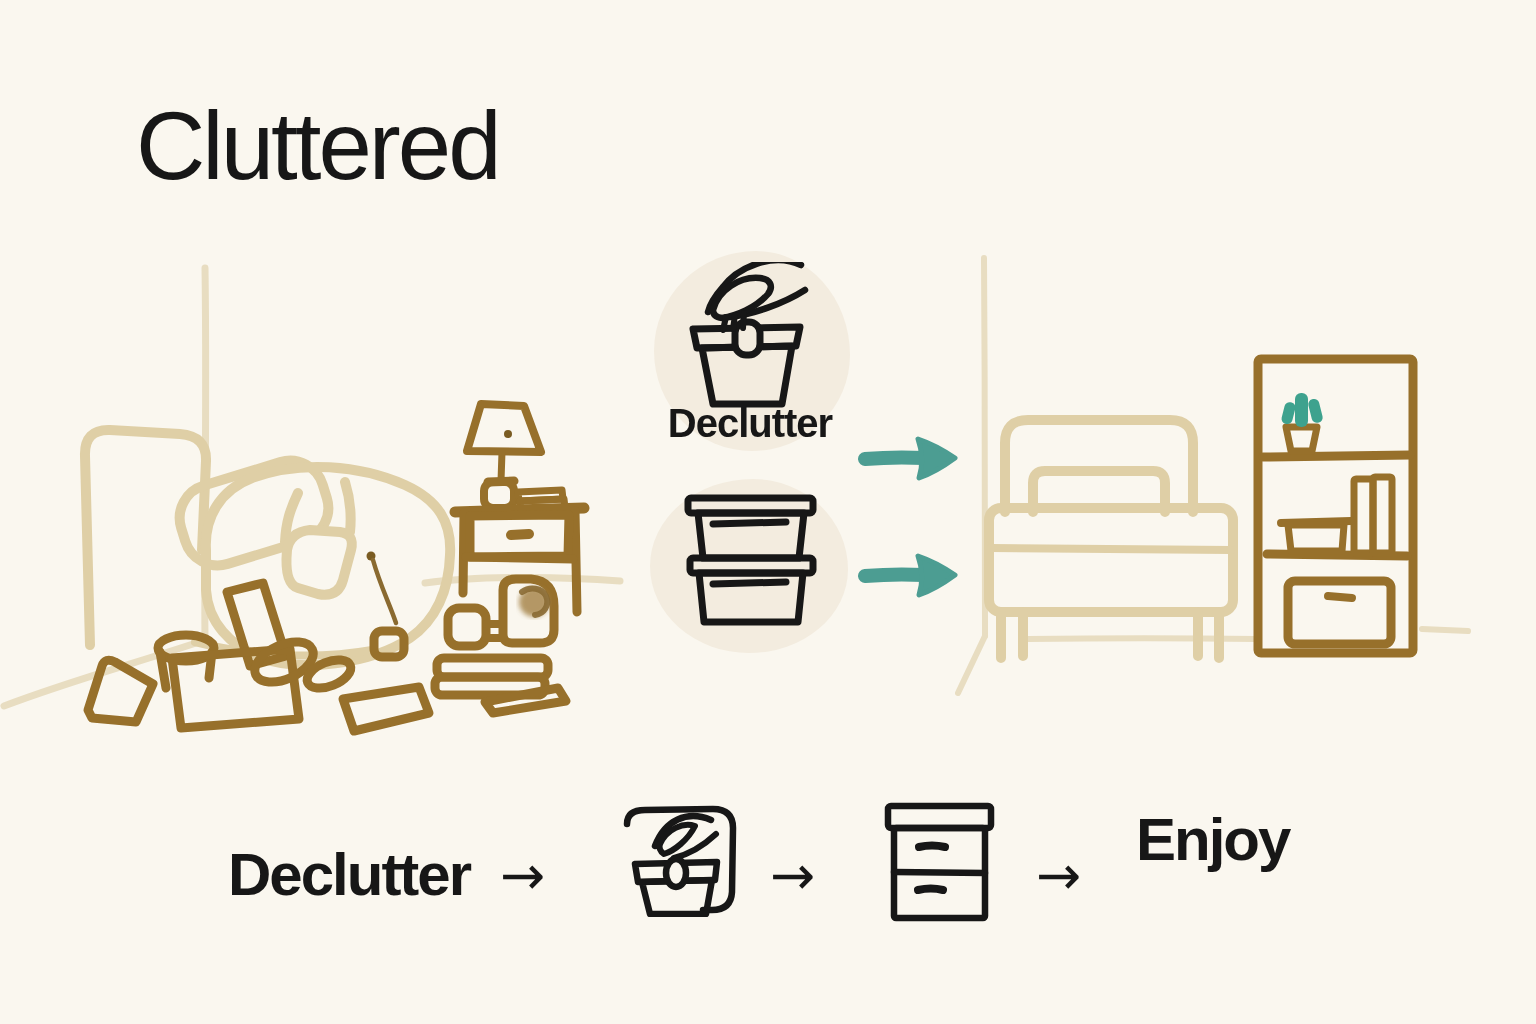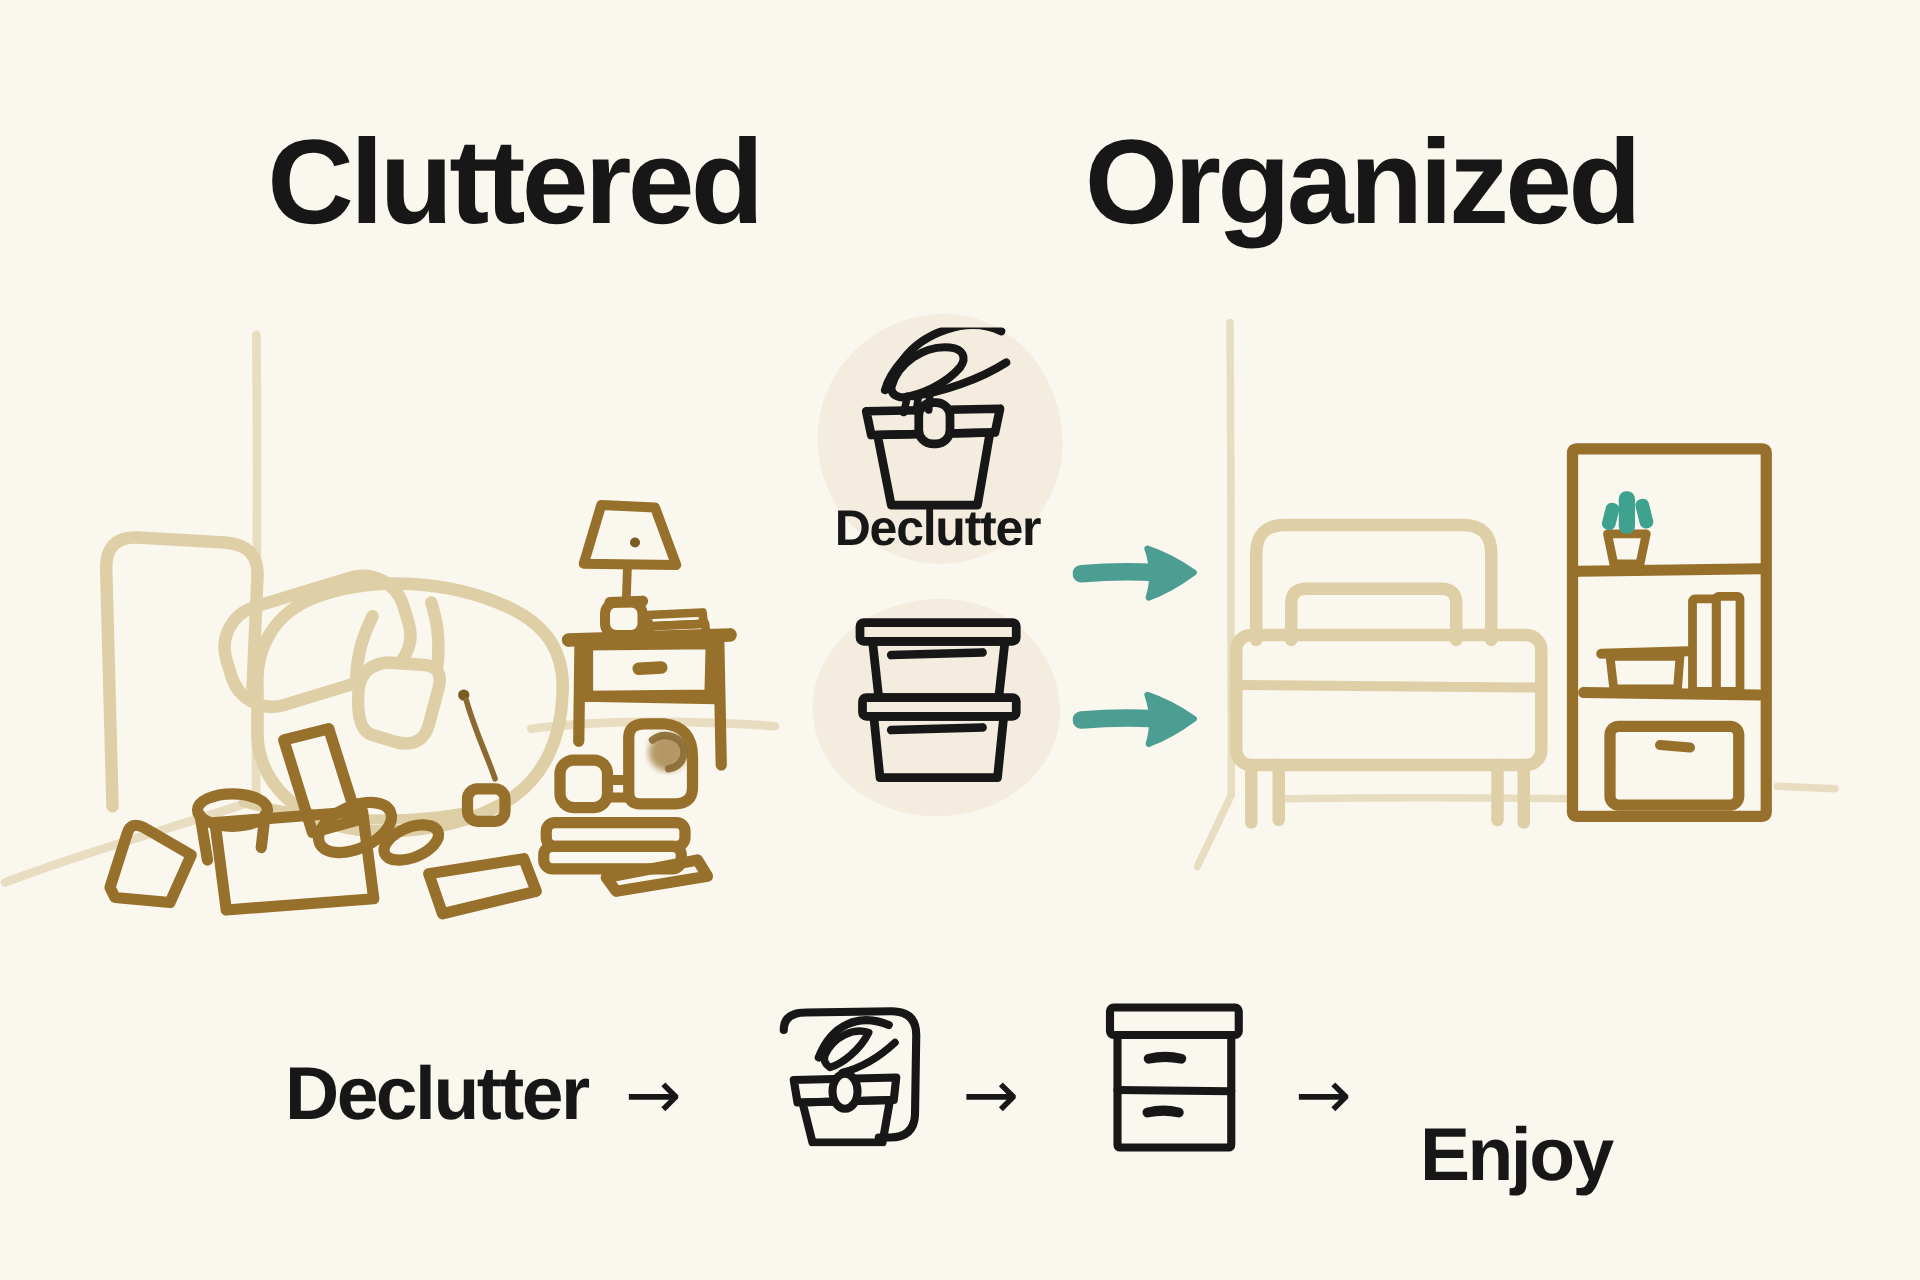--- a/index.html
+++ b/index.html
@@ -6,22 +6,22 @@
   .canvas{
     position:relative;
     width:1536px;height:1024px;
     background:#faf7ef;
     overflow:hidden;
     font-family:"Liberation Sans", sans-serif;
     color:#171717;
   }
   .title{
     position:absolute;top:98px;width:550px;
-    font-size:96px;font-weight:700;letter-spacing:-3px;
-    text-align:center;line-height:1;color:#171717;
+    font-size:96px;font-weight:400;letter-spacing:-3px;
+    line-height:1;color:#171717;
   }
   .title-left{left:136px;}
   .title-right{left:814px;}
   .badge{
     position:absolute;background:#f3ecdf;
     border-radius:52% 48% 50% 50% / 50% 52% 48% 50%;
   }
   .badge-1{left:654px;top:251px;width:196px;height:200px;}
   .badge-2{left:650px;top:479px;width:198px;height:174px;}
   .step-label{
@@ -41,21 +41,20 @@
     color:#171717;font-family:"DejaVu Sans", sans-serif;
   }
   svg{display:block;}
 </style>
 </head>
 <body>
 
 <div class="canvas">
 
   <div class="title title-left">Cluttered</div>
-  <div class="title title-right">Organized</div>
 
   <svg class="abs" style="left:0;top:250px" width="650" height="500" viewBox="0 0 650 500">
     <defs>
       <filter id="soft">
           <feGaussianBlur stdDeviation="2.6"></feGaussianBlur>
         </filter>
     </defs>
 
     <g stroke="#e8ddc1" stroke-width="7" fill="none" stroke-linecap="round">
       <path d="M 205,18 C 207,150 204,300 205,390"></path>
@@ -202,15 +201,15 @@
     <g stroke="#171717" fill="none" stroke-width="6.5" stroke-linecap="round" stroke-linejoin="round">
       <rect x="6" y="6" width="103" height="22" rx="3"></rect>
       <rect x="12" y="28" width="91" height="90" rx="2"></rect>
       <path d="M 12,72 L 103,73"></path>
       <path d="M 37,47 Q 50,44 63,47" stroke-width="8"></path>
       <path d="M 36,90 Q 49,87 61,90" stroke-width="8"></path>
     </g>
   </svg>
 
   <span class="flow-arrow" style="left:1036px;top:849px">→</span>
-  <div class="flow-text" style="left:1136px;top:894px">Enjoy</div>
+  <div class="flow-text" style="left:1136px;top:810px">Enjoy</div>
 
 </div>
 
 </body></html>

